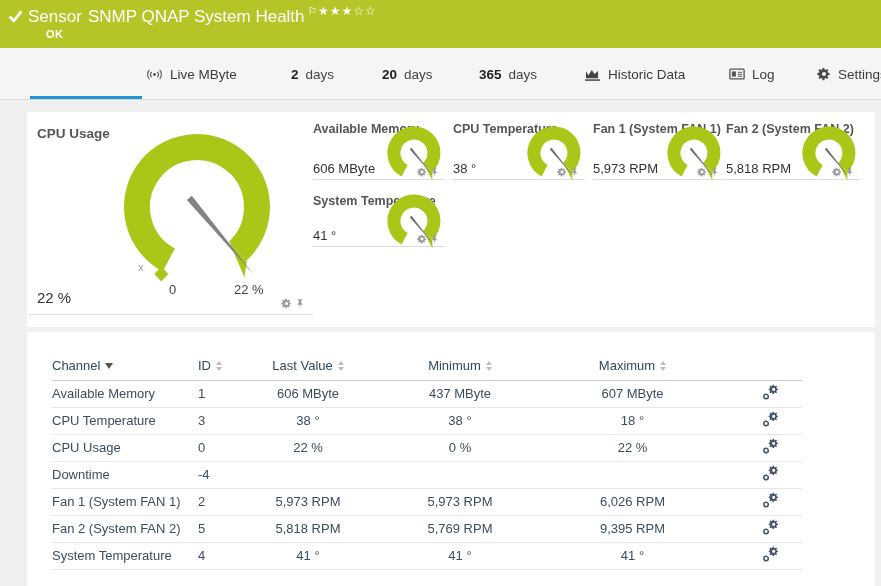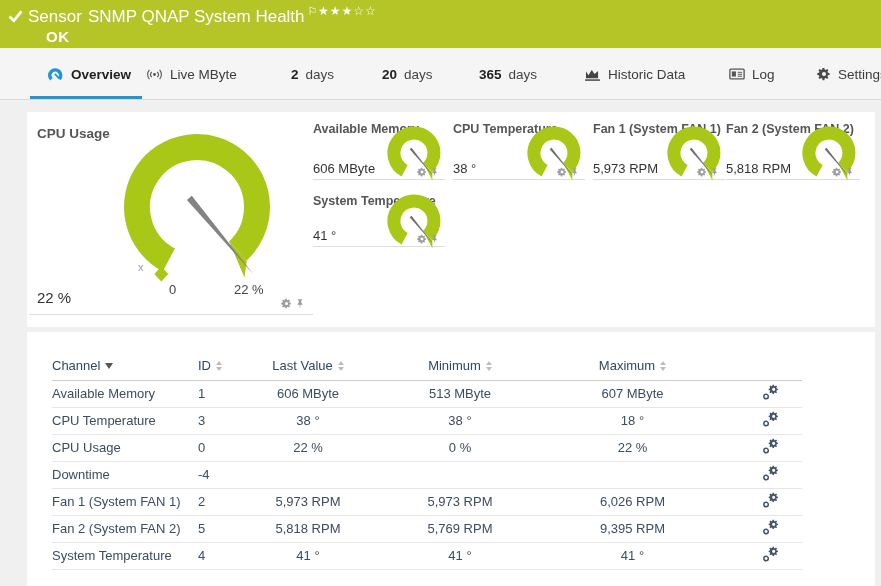--- a/index.html
+++ b/index.html
@@ -14,21 +14,21 @@
   html,body{width:881px;height:586px;overflow:hidden}
   body{font-family:"Liberation Sans",sans-serif;background:var(--page-bg);position:relative;color:#333}
 
   
   .topbar{position:absolute;left:0;top:0;width:881px;height:48px;background:var(--status-green);color:#fff}
   .topbar .check{position:absolute;left:7px;top:8px}
   .title-line{position:absolute;left:28px;top:5px;font-size:17px;white-space:nowrap}
   .title-line .kind{margin-right:6px}
   .title-line .flag{font-size:11px;vertical-align:super;margin-left:3px}
   .stars{position:absolute;left:318px;top:4px;font-size:12px;letter-spacing:1px}
-  .status-ok{position:absolute;left:46px;top:28px;font-size:15px;font-weight:bold;letter-spacing:.5px}
+  .status-ok{position:absolute;left:46px;top:28px;font-size:11px;font-weight:bold;letter-spacing:.5px}
 
   
   .tabstrip{position:absolute;left:0;top:48px;width:881px;height:52px;background:var(--strip-bg);border-bottom:1px solid #d9d9d9}
   .tab{position:absolute;top:0;height:52px;display:flex;align-items:center;gap:7px;font-size:13.5px;color:#3c3c3c;cursor:pointer;white-space:nowrap}
   .tab b{font-weight:bold;color:#222}
   .tab .suffix{color:#444}
   .tab.active{font-weight:bold;color:#222}
   .tab-underline{position:absolute;left:30px;bottom:0;width:112px;height:3px;background:var(--accent-blue)}
   .t-overview{left:47px}.t-live{left:146px}.t-2d{left:291px}.t-30d{left:382px}
   .t-365d{left:479px}.t-hist{left:584px}.t-log{left:729px}.t-set{left:817px}
@@ -98,29 +98,20 @@
       </svg>
   </span>
   <div class="title-line">
     <span class="kind">Sensor</span><span>SNMP QNAP System Health</span><span class="flag">⚐</span>
   </div>
   <div class="stars">★★★☆☆</div>
   <div class="status-ok">OK</div>
 </div>
 
 <div class="tabstrip">
-  <div class="tab active t-overview">
-    <span>
-      <svg viewBox="0 0 20 20" width="17" height="17">
-        <path d="M 5.2 15.6 A 6.4 6.4 0 1 1 14.4 15.3" fill="none" stroke="#2196d4" stroke-width="4.2"></path>
-        <path d="M9.2 9.2l5.6 6" stroke="#2196d4" stroke-width="2"></path>
-      </svg>
-    </span>
-    <span>Overview</span>
-  </div>
   <div class="tab t-live">
     <span>
       <svg viewBox="0 0 20 14" width="17" height="13">
         <circle cx="10" cy="7" r="1.7" fill="#555"></circle>
         <path d="M6.8 3.8a4.6 4.6 0 0 0 0 6.4 M4 1.6a8 8 0 0 0 0 10.8 M13.2 3.8a4.6 4.6 0 0 1 0 6.4 M16 1.6a8 8 0 0 1 0 10.8" stroke="#555" fill="none" stroke-width="1.3"></path>
       </svg>
     </span>
     <span>Live MByte</span>
   </div>
   <div class="tab t-2d">
@@ -349,21 +340,21 @@
           </span>
         </th>
         <th></th>
       </tr>
     </thead>
     <tbody>
       <tr>
         <td>Available Memory</td>
         <td>1</td>
         <td class="col-r">606 MByte</td>
-        <td class="col-r">513 MByte</td>
+        <td class="col-r">437 MByte</td>
         <td class="col-r">607 MByte</td>
         <td><span class="rowgear"><svg width="18" height="17" viewBox="0 0 20 19">
                 <svg x="7" y="0" width="12" height="12" viewBox="0 0 24 24">
                   <use href="#i-gear"></use>
                 </svg>
                 <circle cx="4.5" cy="14" r="2.5" fill="none" stroke="currentColor" stroke-width="1.7"></circle>
               </svg></span></td>
       </tr>
       <tr>
         <td>CPU Temperature</td>

